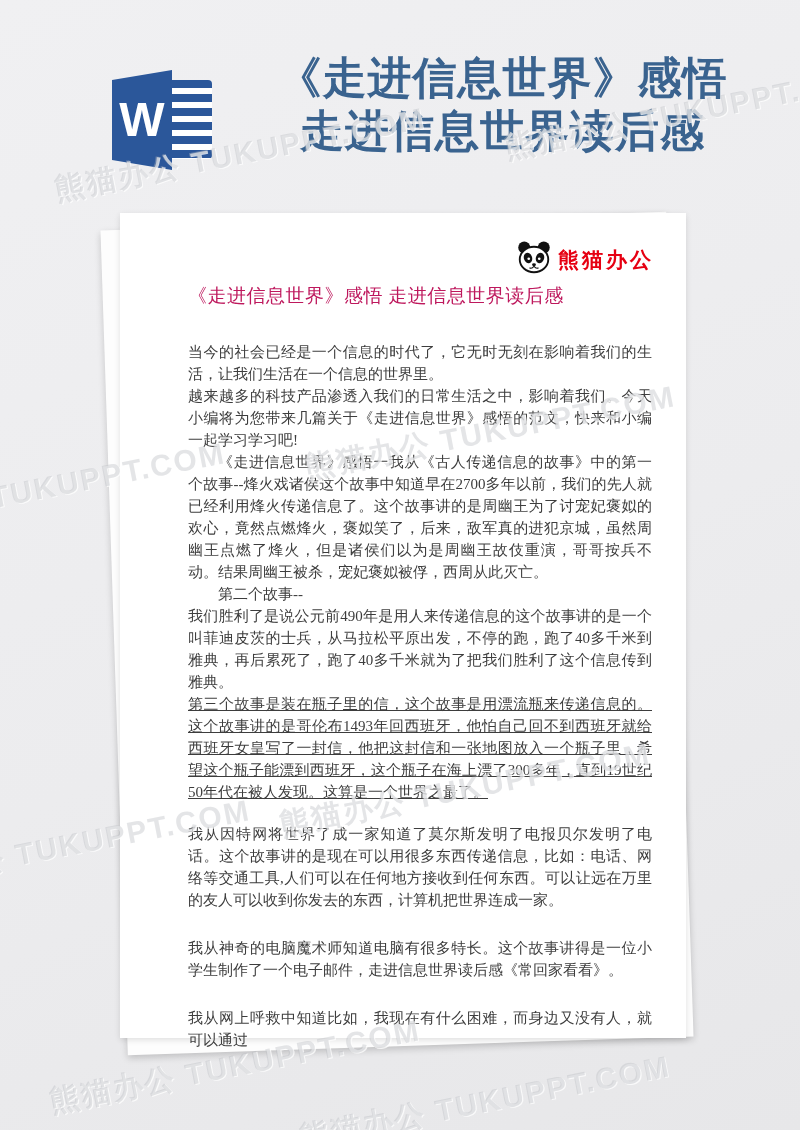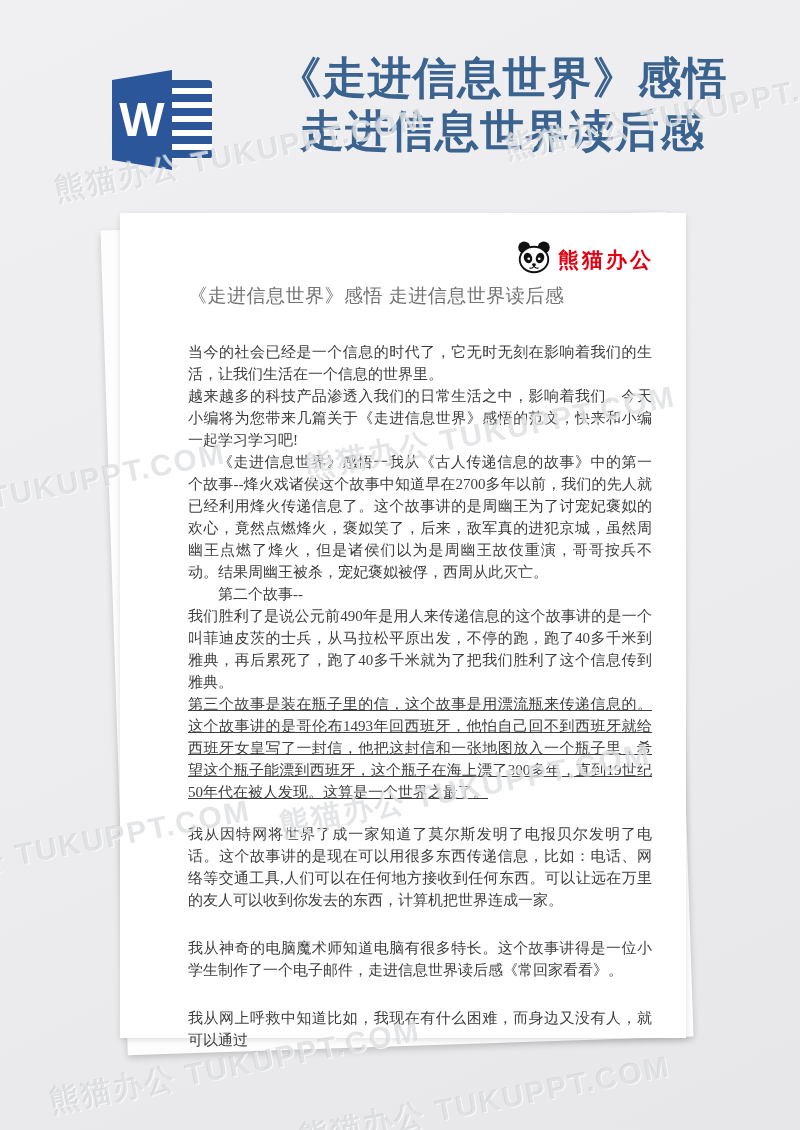--- a/index.html
+++ b/index.html
@@ -58,22 +58,22 @@
   
   .brand { position: absolute; left: 396px; top: 27px; display: flex; align-items: center; gap: 6px; }
   .brand-name {
     color: #e60012; font-weight: bold; font-size: 21px; letter-spacing: 3px;
     font-family: "Liberation Sans", sans-serif;
   }
 
   
   .doc-title {
     position: absolute; left: 68px; top: 70px; width: 470px;
-    font-family: Liberation Sans, sans-serif;
-    font-size: 19px; color: #737373; letter-spacing: 0.5px;
+    font-family: Liberation Serif, serif;
+    font-size: 19px; color: #be185d; letter-spacing: 0.5px;
   }
   .doc-body {
     position: absolute; left: 68px; top: 128px; width: 464px;
     font-family: "Liberation Serif", "DejaVu Serif", serif;
     font-size: 15px; line-height: 22px; color: #3d3d3d;
     text-align: justify;
   }
   .doc-body p { margin: 0; }
   .doc-body p.indent { text-indent: 2em; }
   .doc-body p.gap-sm { margin-top: 0; text-decoration: underline; }

